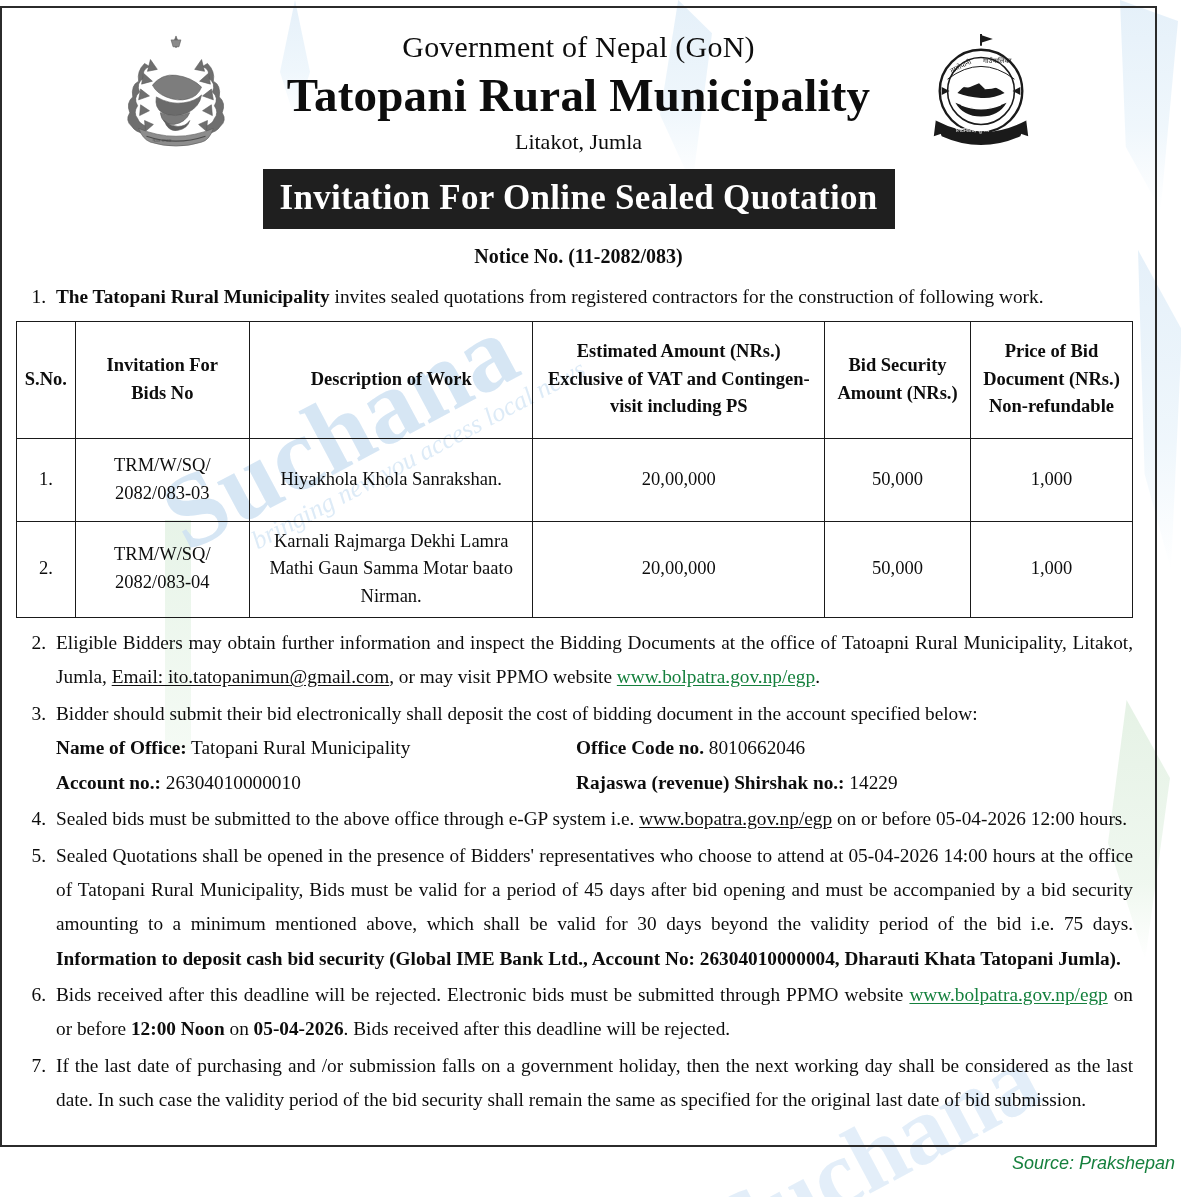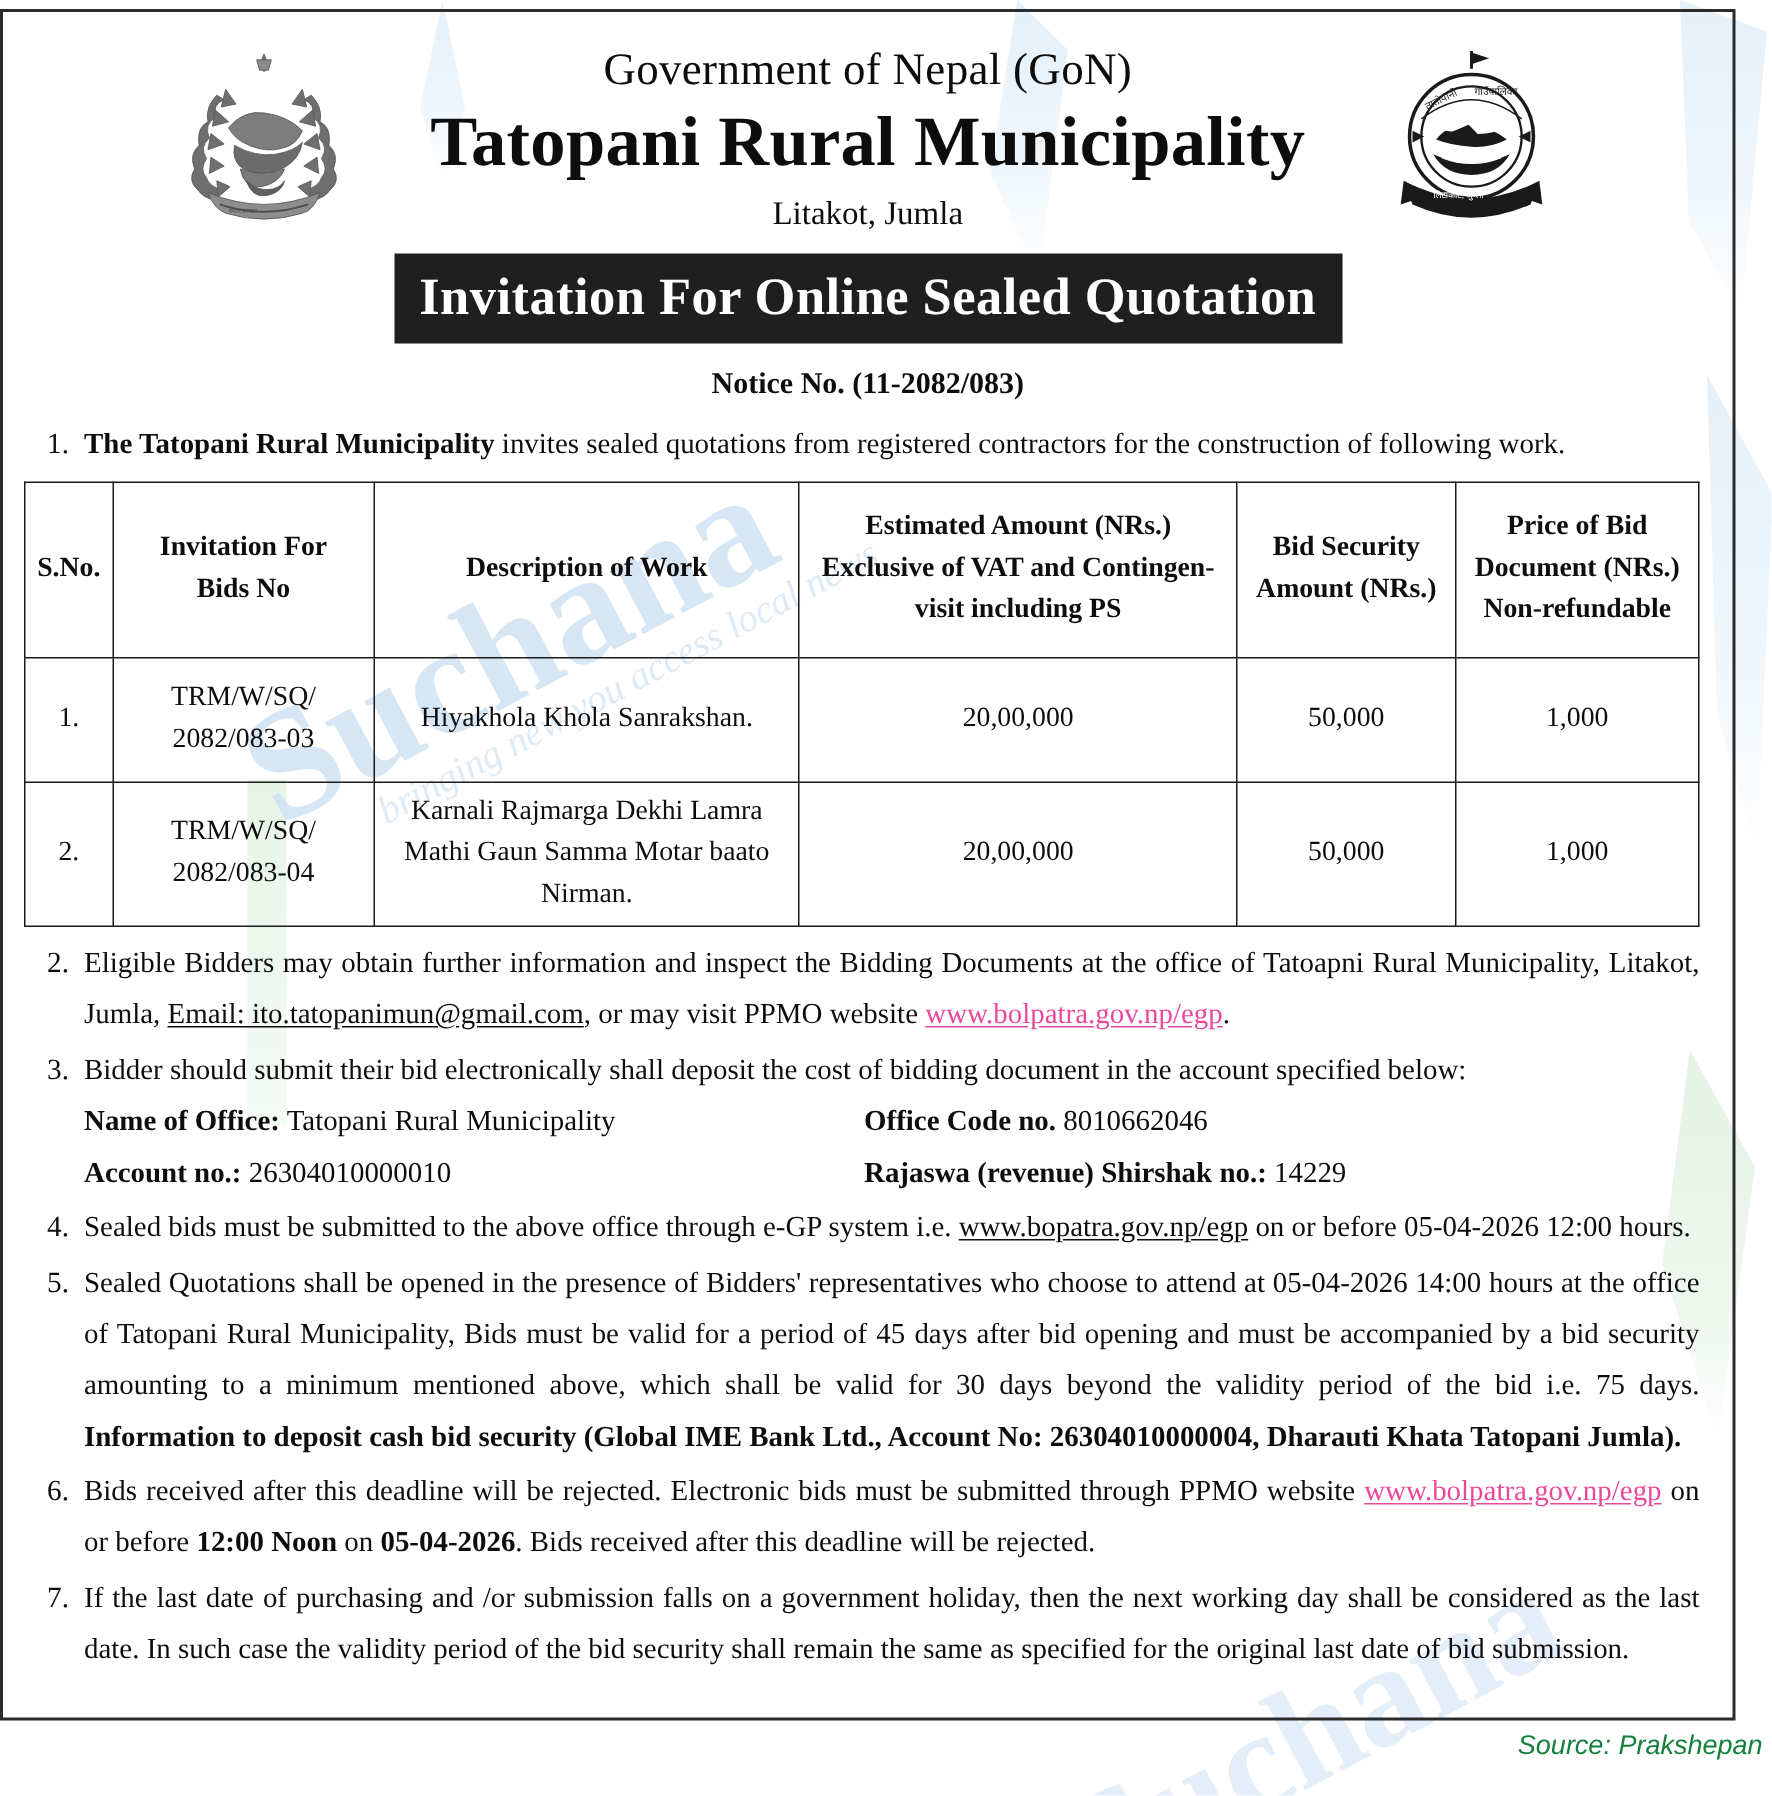--- a/index.html
+++ b/index.html
@@ -177,21 +177,21 @@
     text-align: justify;
   }
   .item.justify .txt { text-align: justify; text-justify: inter-word; }
   b { font-weight: bold; }
   .ul-black {
     text-decoration: underline;
     text-underline-offset: 2px;
     color: #0d0d0d;
   }
   .link-blue {
-    color: #ec4899;
+    color: #15803d;
     text-decoration: underline;
     text-underline-offset: 2px;
   }
 
   
   table.bid-table {
     width: 100%;
     border-collapse: collapse;
     margin-top: 6px;
     table-layout: fixed;

